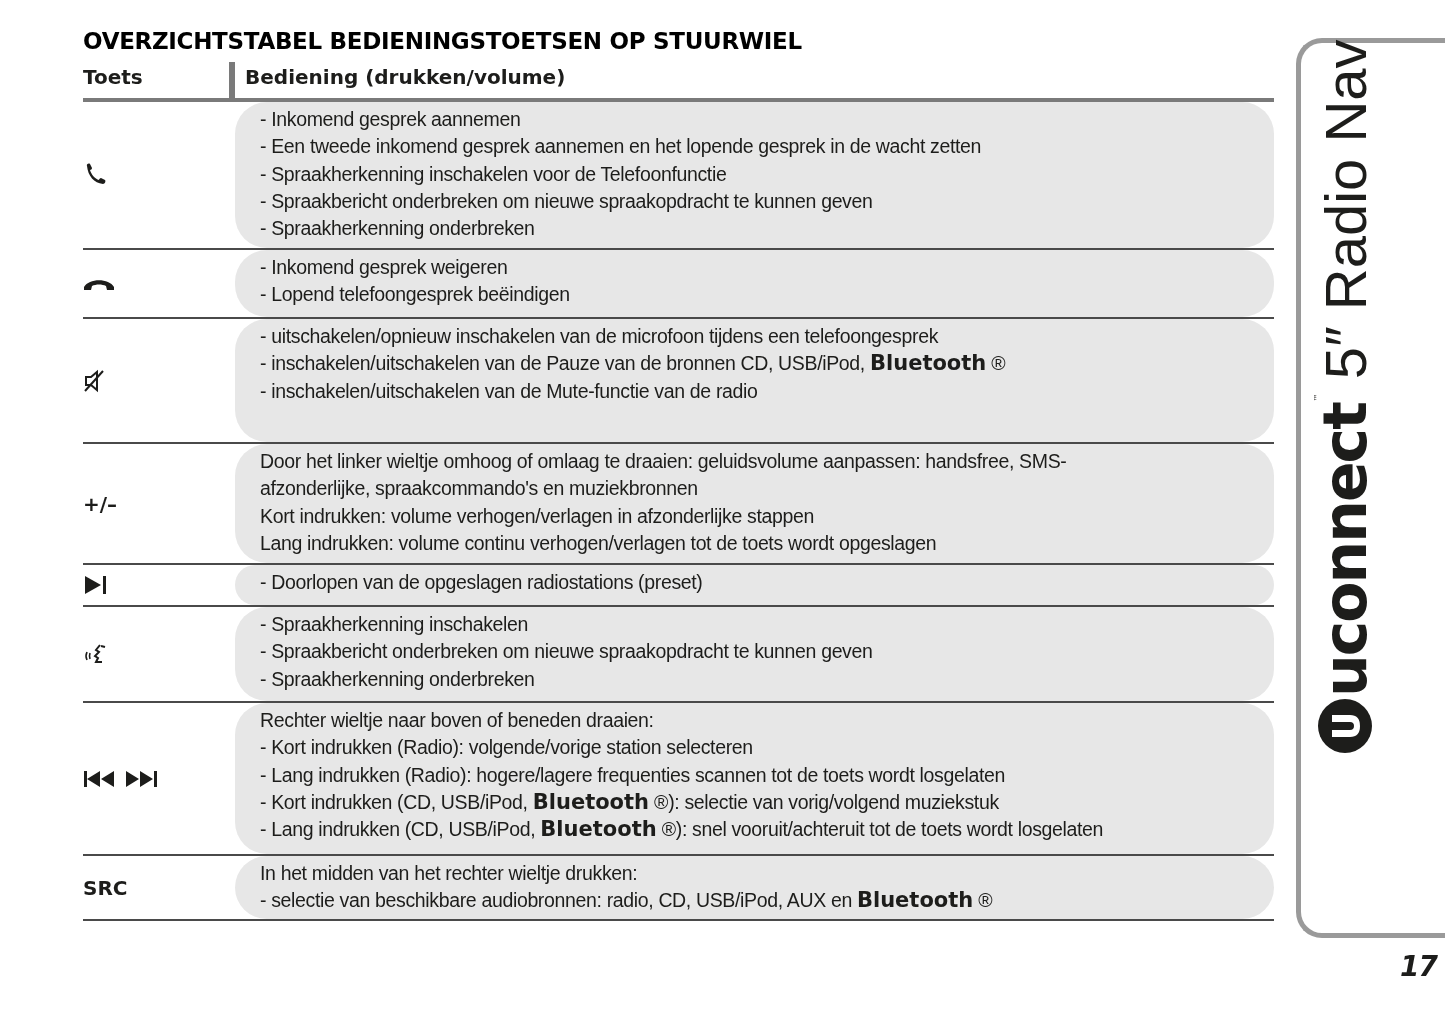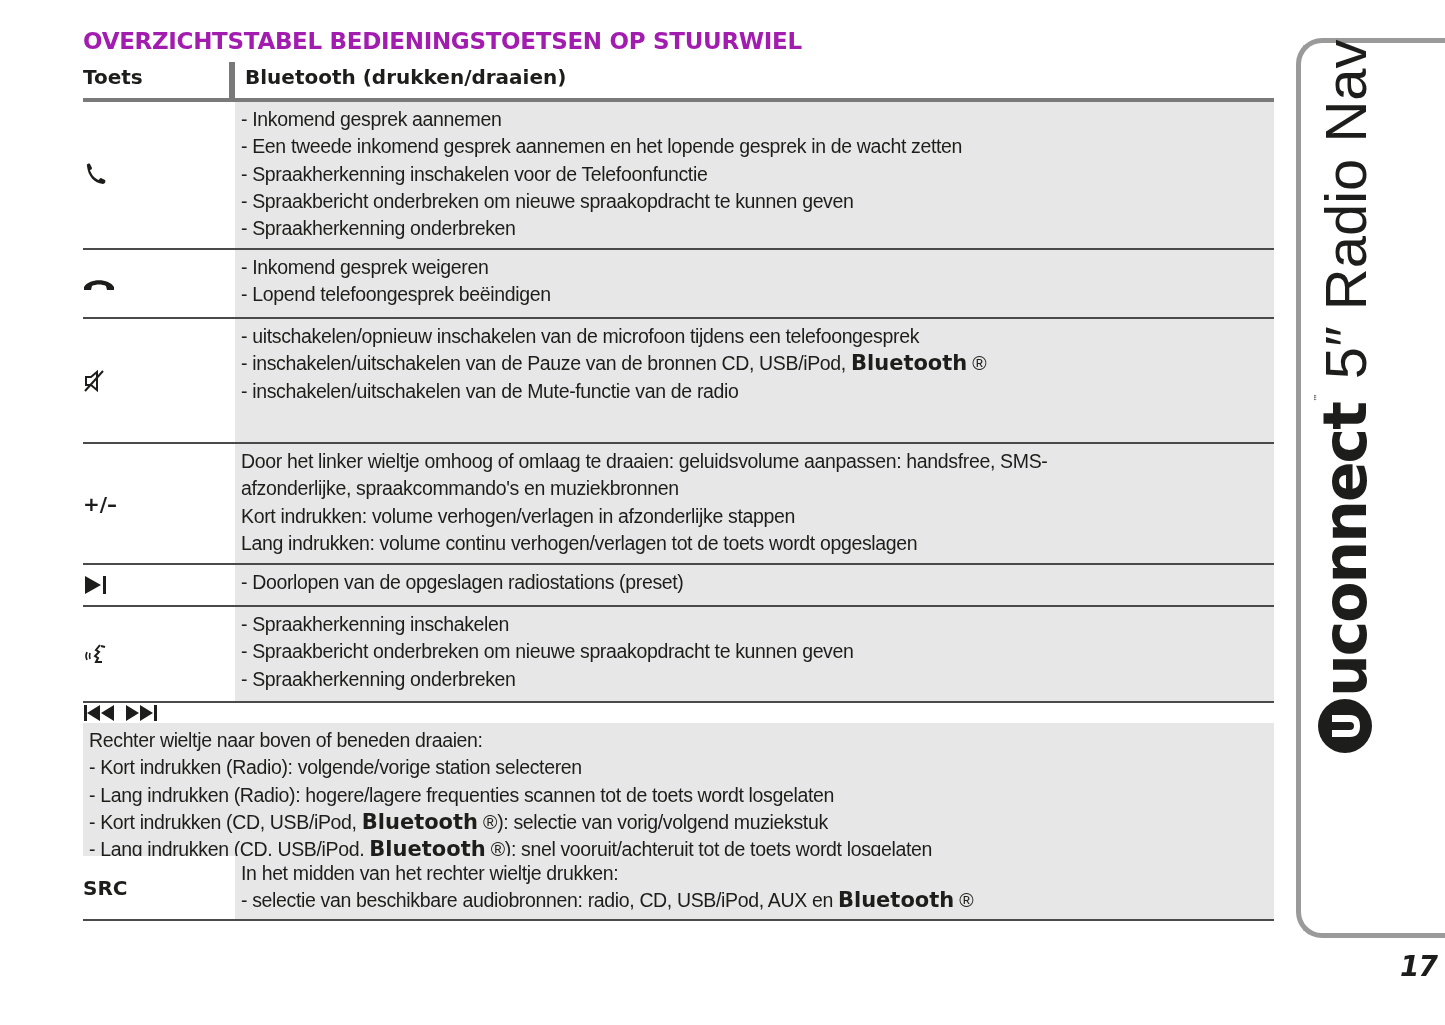--- a/index.html
+++ b/index.html
@@ -3,21 +3,21 @@
 <meta charset="utf-8">
 <style>
   html, body { margin: 0; padding: 0; background: #ffffff; }
   body {
     width: 1445px; height: 1025px; position: relative; overflow: hidden;
     font-family: "DejaVu Sans", sans-serif; color: #1d1d1b;
   }
   .page-title {
     position: absolute; left: 83px; top: 28px;
     font-family: "DejaVu Sans", sans-serif; font-weight: bold;
-    font-size: 23px; letter-spacing: -0.3px; color: #a21caf;
+    font-size: 23px; letter-spacing: -0.3px; color: #000000;
   }
   .table {
     position: absolute; left: 83px; top: 62px; width: 1191px;
   }
   .vsep {
     position: absolute; left: 146px; top: 0; bottom: 0; width: 6px;
     background: #7a7a7a;
   }
   .hdr {
     position: relative; height: 36px;
@@ -30,23 +30,24 @@
   .hdr .c2 { left: 162px; }
   .row {
     position: relative; display: flex;
     border-bottom: 2px solid #4a4a4a;
   }
   .row .key {
     width: 152px; flex: none; display: flex; align-items: center;
     font-weight: bold; font-size: 20px; background: #fff;
   }
   .row .desc {
-    flex: 1; background: #e7e7e7; padding: 4px 6px 4px 6px;
+    flex: 1; background: #e7e7e7; padding: 4px 6px 4px 25px;
     font-size: 19.5px; line-height: 27.3px; letter-spacing: -0.35px;
     font-family: "Liberation Sans", sans-serif;
+    border-radius: 32px;
   }
   .row .desc .line { white-space: nowrap; display: block; }
   .bt { font-family: "DejaVu Sans", sans-serif; font-weight: bold; font-size: 21px; letter-spacing: 0; }
   .icon svg { display: block; }
 
   .side-frame {
     position: absolute; left: 1296px; top: 38px; width: 170px; height: 900px;
     border: 5px solid #9a9a9a; border-right: none; border-radius: 26px 0 0 26px;
     box-sizing: border-box;
   }
@@ -74,21 +75,21 @@
 </head>
 <body>
 
 <div class="page-title">OVERZICHTSTABEL BEDIENINGSTOETSEN OP STUURWIEL</div>
 
 <div class="table">
   <div class="vsep"></div>
 
   <div class="hdr">
     <span class="c1">Toets</span>
-    <span class="c2">Bluetooth (drukken/draaien)</span>
+    <span class="c2">Bediening (drukken/volume)</span>
   </div>
 
   <div class="row" style="height:146px;">
     <div class="key">
       <span class="icon">
         <svg width="26" height="26" viewBox="0 0 26 26">
             <path d="M4 4 C3 2 6 1 7 2 L9 6 C9 7 8 8 7 8 C8 12 12 17 16 18 C16 17 17 16 18 16 L22 18 C23 19 22 22 20 22 C11 21 5 14 4 4 Z" fill="#1d1d1b"></path>
           </svg>
       </span>
     </div>
@@ -168,21 +169,21 @@
         </svg>
       </span>
     </div>
     <div class="desc">
       <span class="line">- Spraakherkenning inschakelen</span>
       <span class="line">- Spraakbericht onderbreken om nieuwe spraakopdracht te kunnen geven</span>
       <span class="line">- Spraakherkenning onderbreken</span>
     </div>
   </div>
 
-  <div class="row" style="height:151px;flex-direction:column;">
+  <div class="row" style="height:151px;">
     <div class="key">
       <span class="icon">
         <svg width="80" height="20" viewBox="0 0 80 20">
           <rect x="1" y="2" width="3" height="16" fill="#1d1d1b"></rect>
           <path d="M4 10 L17 2 L17 18 Z" fill="#1d1d1b"></path>
           <path d="M18 10 L31 2 L31 18 Z" fill="#1d1d1b"></path>
           <path d="M43 2 L56 10 L43 18 Z" fill="#1d1d1b"></path>
           <path d="M57 2 L70 10 L57 18 Z" fill="#1d1d1b"></path>
           <rect x="71" y="2" width="3" height="16" fill="#1d1d1b"></rect>
         </svg>

